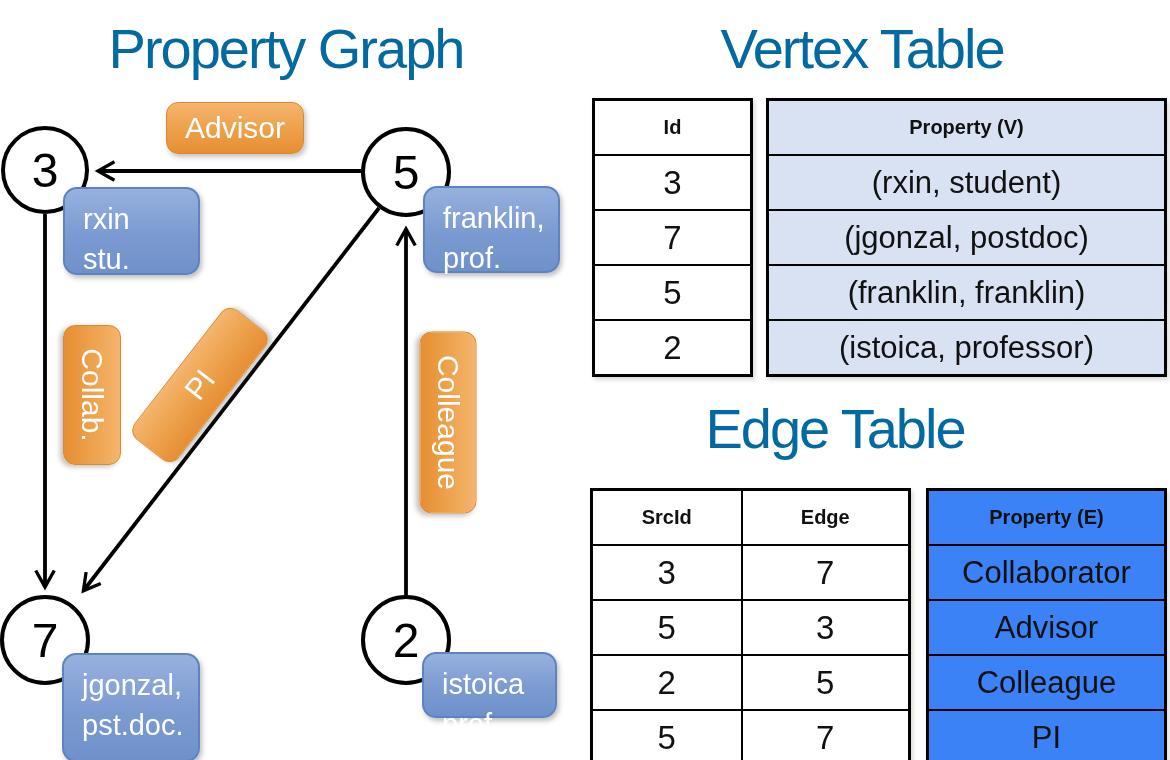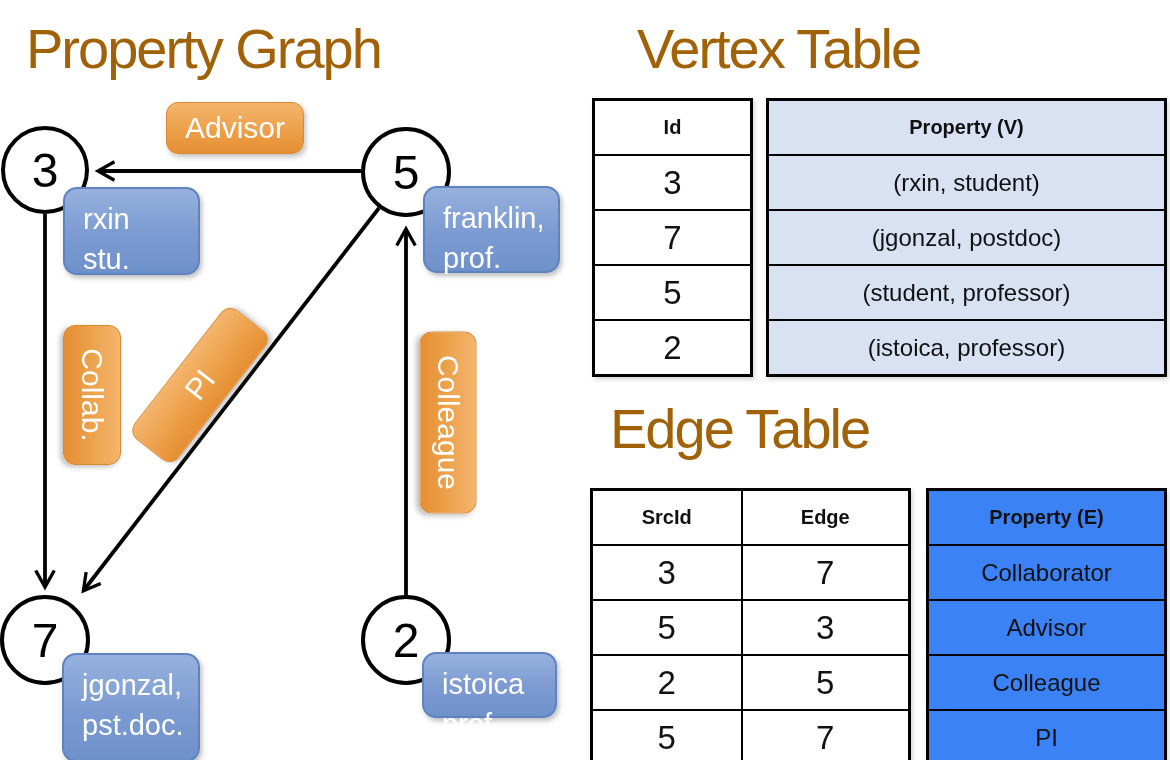--- a/index.html
+++ b/index.html
@@ -1,22 +1,22 @@
 <!DOCTYPE html>
 <html><head>
 <meta charset="utf-8">
 <style>
   html,body { margin:0; padding:0; background:#ffffff; }
   .stage {
     position:relative; width:1170px; height:760px; background:#ffffff;
     font-family:"Liberation Sans", sans-serif; overflow:hidden; color:#111;
   }
   .title {
-    position:absolute; text-align:left; font-size:56px; font-weight:400;
-    letter-spacing:-2px; color:#a16207; white-space:nowrap;
+    position:absolute; text-align:center; font-size:56px; font-weight:400;
+    letter-spacing:-2px; color:#0369a1; white-space:nowrap;
   }
   #graph-title   { left:26px;  top:16px; width:520px; }
   #vertex-title  { left:637px; top:16px; width:450px; }
   #edge-title    { left:610px; top:396px; width:450px; }
 
   
   #edge-svg { position:absolute; left:0; top:0; }
 
   .vcircle {
     position:absolute; box-sizing:border-box; background:#fff;
@@ -52,21 +52,21 @@
   #elabel-pi        { left:118px; top:357px; width:164px; height:56px; transform:rotate(-52deg); }
   #elabel-colleague { left:357px; top:394px; width:182px; height:57px; transform:rotate(90deg); }
 
   
   table {
     position:absolute; border-collapse:collapse; table-layout:fixed;
     box-shadow:2px 3px 4px rgba(150,150,150,0.35); background:#fff;
   }
   th, td {
     border:2.5px solid #000; text-align:center; vertical-align:middle;
-    padding:0; height:53px; font-size:24px; color:#111; overflow:hidden;
+    padding:0; height:53px; font-size:31px; color:#111; overflow:hidden;
   }
   th { font-weight:bold; font-size:20px; }
   td.num { font-size:33px; }
   table { border:3px solid #000; }
 
   #vt-id   { left:592px; top:98px;  width:161px; }
   #vt-prop { left:766px; top:98px;  width:401px; }
   #vt-prop th, #vt-prop td { background:#d9e2f3; }
 
   #et-ids  { left:590px; top:488px; width:318px; }
@@ -147,21 +147,21 @@
         <tr>
           <th>Property (V)</th>
         </tr>
     <tr>
           <td>(rxin, student)</td>
         </tr>
     <tr>
           <td>(jgonzal, postdoc)</td>
         </tr>
     <tr>
-          <td>(student, professor)</td>
+          <td>(franklin, franklin)</td>
         </tr>
     <tr>
           <td>(istoica, professor)</td>
         </tr>
   </tbody>
     </table>
 
   <table id="et-ids">
     <colgroup>
         <col class="c1">

